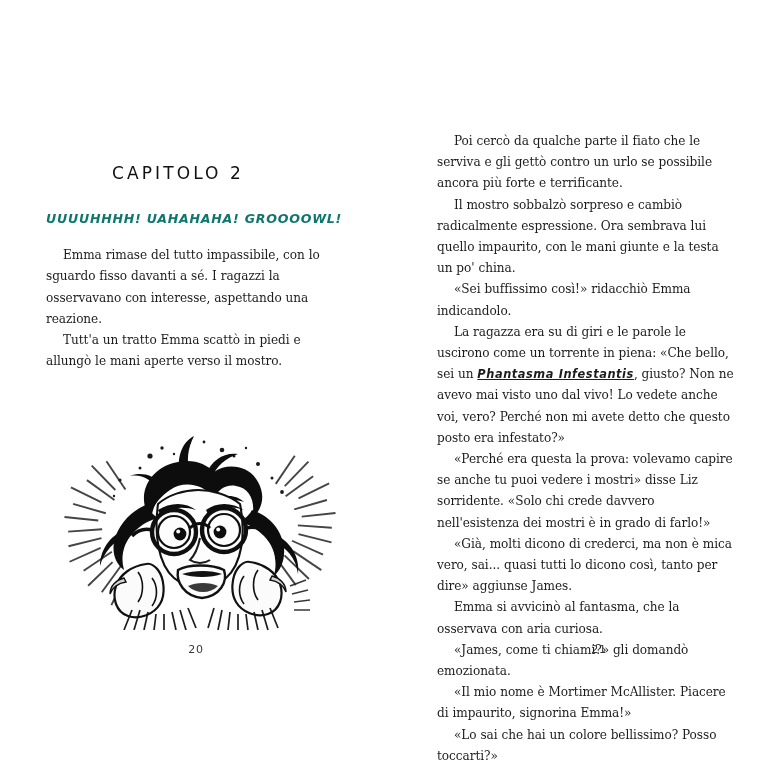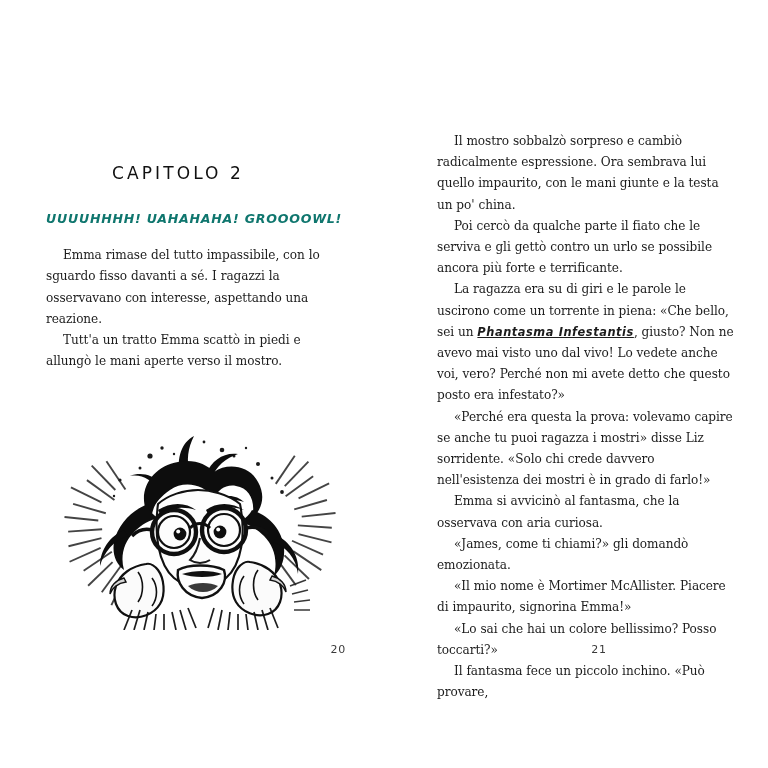--- a/index.html
+++ b/index.html
@@ -94,21 +94,21 @@
   .folio {
     position: absolute;
     top: 643px;
     width: 300px;
     text-align: center;
     font-family: "DejaVu Sans", sans-serif;
     font-size: 11px;
     letter-spacing: 0.8px;
     color: #3a3a3a;
   }
-  .page-left .folio  { left: 0; text-align: right; }
+  .page-left .folio  { left: 0; }
   .page-right .folio { left: 12px; text-align: center; }
 
   
   .illustration {
     position: absolute;
     left: 8px;
     top: 418px;
     width: 288px;
     height: 212px;
   }
@@ -385,26 +385,28 @@
       </svg>
     </div>
 
     <div class="folio">20</div>
   </div>
 
   <div class="page page-right">
 
     <div class="col-body">
 
+      <p class="para">Poi cercò da qualche parte il fiato che le serviva e gli gettò contro un urlo se possibile ancora più forte e terrificante.</p>
       <p class="para">Il mostro sobbalzò sorpreso e cambiò radicalmente espressione. Ora sembrava lui quello impaurito, con le mani giunte e la testa un po' china.</p>
-      <p class="para">Poi cercò da qualche parte il fiato che le serviva e gli gettò contro un urlo se possibile ancora più forte e terrificante.</p>
+      <p class="para">«Sei buffissimo così!» ridacchiò Emma indicandolo.</p>
 
       <p class="para"><span>La ragazza era su di giri e le parole le uscirono come un torrente in piena: «Che bello, sei un </span><span class="hand-term">Phantasma Infestantis</span><span>, giusto? Non ne avevo mai visto uno dal vivo! Lo vedete anche voi, vero? Perché non mi avete detto che questo posto era infestato?»</span></p>
 
-      <p class="para">«Perché era questa la prova: volevamo capire se anche tu puoi ragazza i mostri» disse Liz sorridente. «Solo chi crede davvero nell'esistenza dei mostri è in grado di farlo!»</p>
+      <p class="para">«Perché era questa la prova: volevamo capire se anche tu puoi vedere i mostri» disse Liz sorridente. «Solo chi crede davvero nell'esistenza dei mostri è in grado di farlo!»</p>
+      <p class="para">«Già, molti dicono di crederci, ma non è mica vero, sai... quasi tutti lo dicono così, tanto per dire» aggiunse James.</p>
       <p class="para">Emma si avvicinò al fantasma, che la osservava con aria curiosa.</p>
       <p class="para">«James, come ti chiami?» gli domandò emozionata.</p>
       <p class="para">«Il mio nome è Mortimer McAllister. Piacere di impaurito, signorina Emma!»</p>
       <p class="para">«Lo sai che hai un colore bellissimo? Posso toccarti?»</p>
       <p class="para">Il fantasma fece un piccolo inchino. «Può provare,</p>
     </div>
 
     <div class="folio">21</div>
   </div>
 

